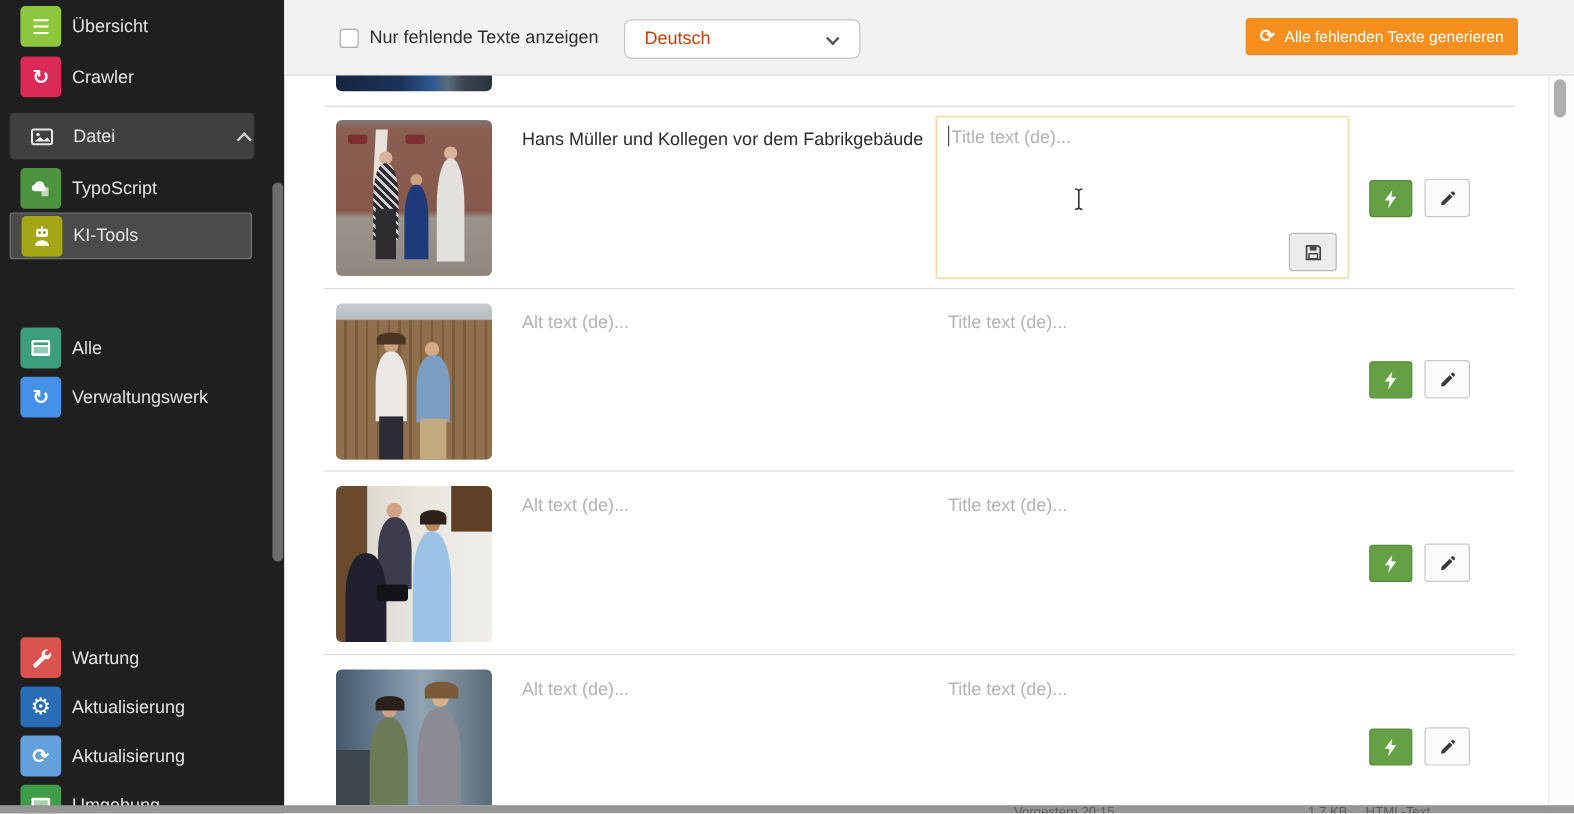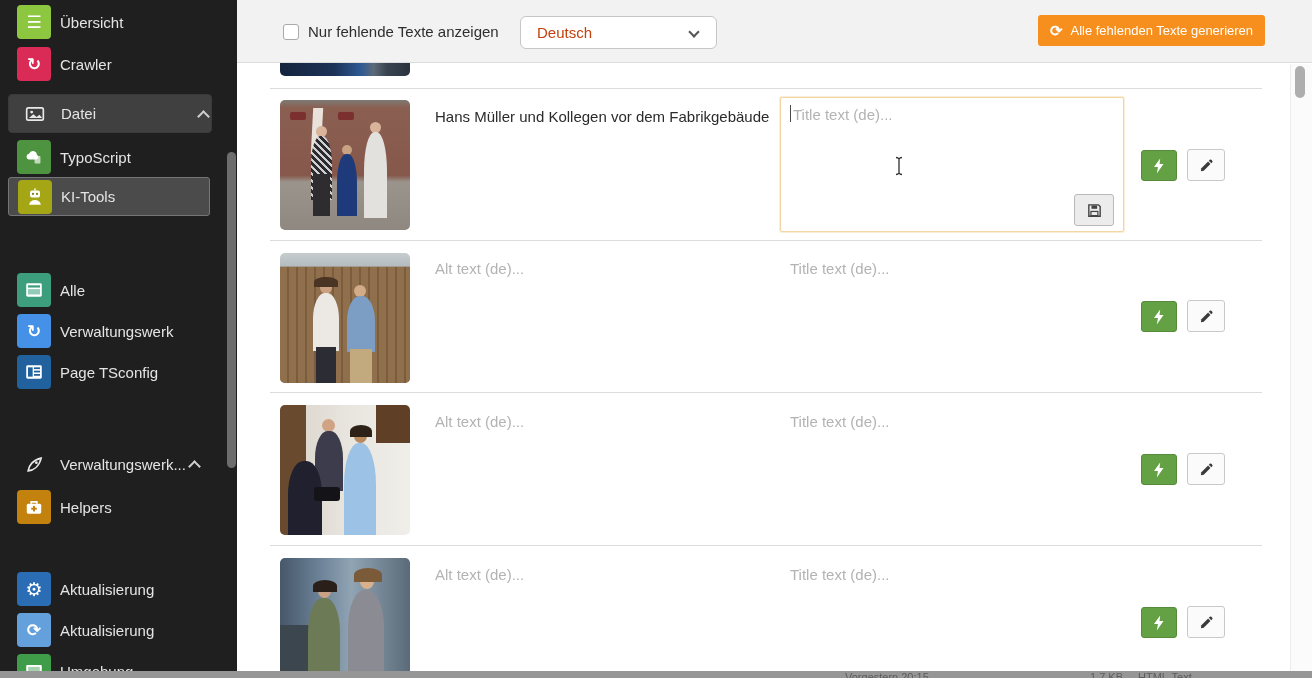--- a/index.html
+++ b/index.html
@@ -144,57 +144,32 @@
           </svg>
       </span>
       <span class="s-label">Alle</span>
     </div>
 
     <div class="s-item" style="top:312px">
       <span class="s-icon glyph-bold" style="background: rgb(70, 145, 232);">↻</span>
       <span class="s-label">Verwaltungswerk</span>
     </div>
 
-    <div class="s-item" style="top:353px">
-      <span class="s-icon" style="background: rgb(32, 97, 158);">
-        <svg width="20" height="20" viewBox="0 0 18 18">
-            <rect x="2" y="3" width="14" height="12" rx="1.3" fill="#fff"></rect>
-            <rect x="3.6" y="4.8" width="4.2" height="8.4" fill="#20619e"></rect>
-            <rect x="9" y="4.8" width="5.4" height="1.6" fill="#20619e"></rect>
-            <rect x="9" y="7.8" width="5.4" height="1.6" fill="#20619e"></rect>
-            <rect x="9" y="10.8" width="5.4" height="1.6" fill="#20619e"></rect>
-          </svg>
-      </span>
-      <span class="s-label">Page TSconfig</span>
-    </div>
-
-
-    <div class="s-item" style="top:445px">
-      <span class="s-gicon">
-        <svg width="21" height="21" viewBox="0 0 18 18">
-            <path d="M3.5 14.5c.6-4.6 4.2-9.6 11.2-11-1.6 7-6.6 10.4-11.2 11z" fill="none" stroke="#e8e8e8" stroke-width="1.4"></path>
-            <circle cx="10.6" cy="7.4" r="1.2" fill="#e8e8e8"></circle>
-          </svg>
-      </span>
-      <span class="s-label">Verwaltungswerk...</span>
-      <span class="chev-up"></span>
-    </div>
-
-    <div class="s-item" style="top:488px">
-      <span class="s-icon" style="background: rgb(195, 130, 14);">
-        <svg width="20" height="20" viewBox="0 0 18 18">
-            <path d="M6.5 6V4.4h5V6" fill="none" stroke="#fff" stroke-width="1.6"></path>
-            <rect x="2.5" y="6" width="13" height="9" rx="1.4" fill="#fff"></rect>
-            <rect x="8.1" y="8" width="1.8" height="5" fill="#c3820e"></rect>
-            <rect x="6.5" y="9.6" width="5" height="1.8" fill="#c3820e"></rect>
-          </svg>
-      </span>
-      <span class="s-label">Helpers</span>
-    </div>
-
+
+
+
+
+    <div class="s-item" style="top:529px">
+      <span class="s-icon" style="background: rgb(217, 83, 79);">
+        <svg width="19" height="19" viewBox="0 0 18 18">
+            <path d="M14.5 2.6a3.8 3.8 0 0 0-5.2 4.6l-5.9 5.9a1.8 1.8 0 1 0 2.5 2.5l5.9-5.9a3.8 3.8 0 0 0 4.6-5.2l-2.3 2.3-2-.5-.5-2z" fill="#fff"></path>
+          </svg>
+      </span>
+      <span class="s-label">Wartung</span>
+    </div>
 
     <div class="s-item" style="top:570px">
       <span class="s-icon" style="font-size: 19px; background: rgb(42, 109, 180);">⚙</span>
       <span class="s-label">Aktualisierung</span>
     </div>
 
     <div class="s-item" style="top:611px">
       <span class="s-icon glyph-bold" style="background: rgb(100, 160, 220);">⟳</span>
       <span class="s-label">Aktualisierung</span>
     </div>

